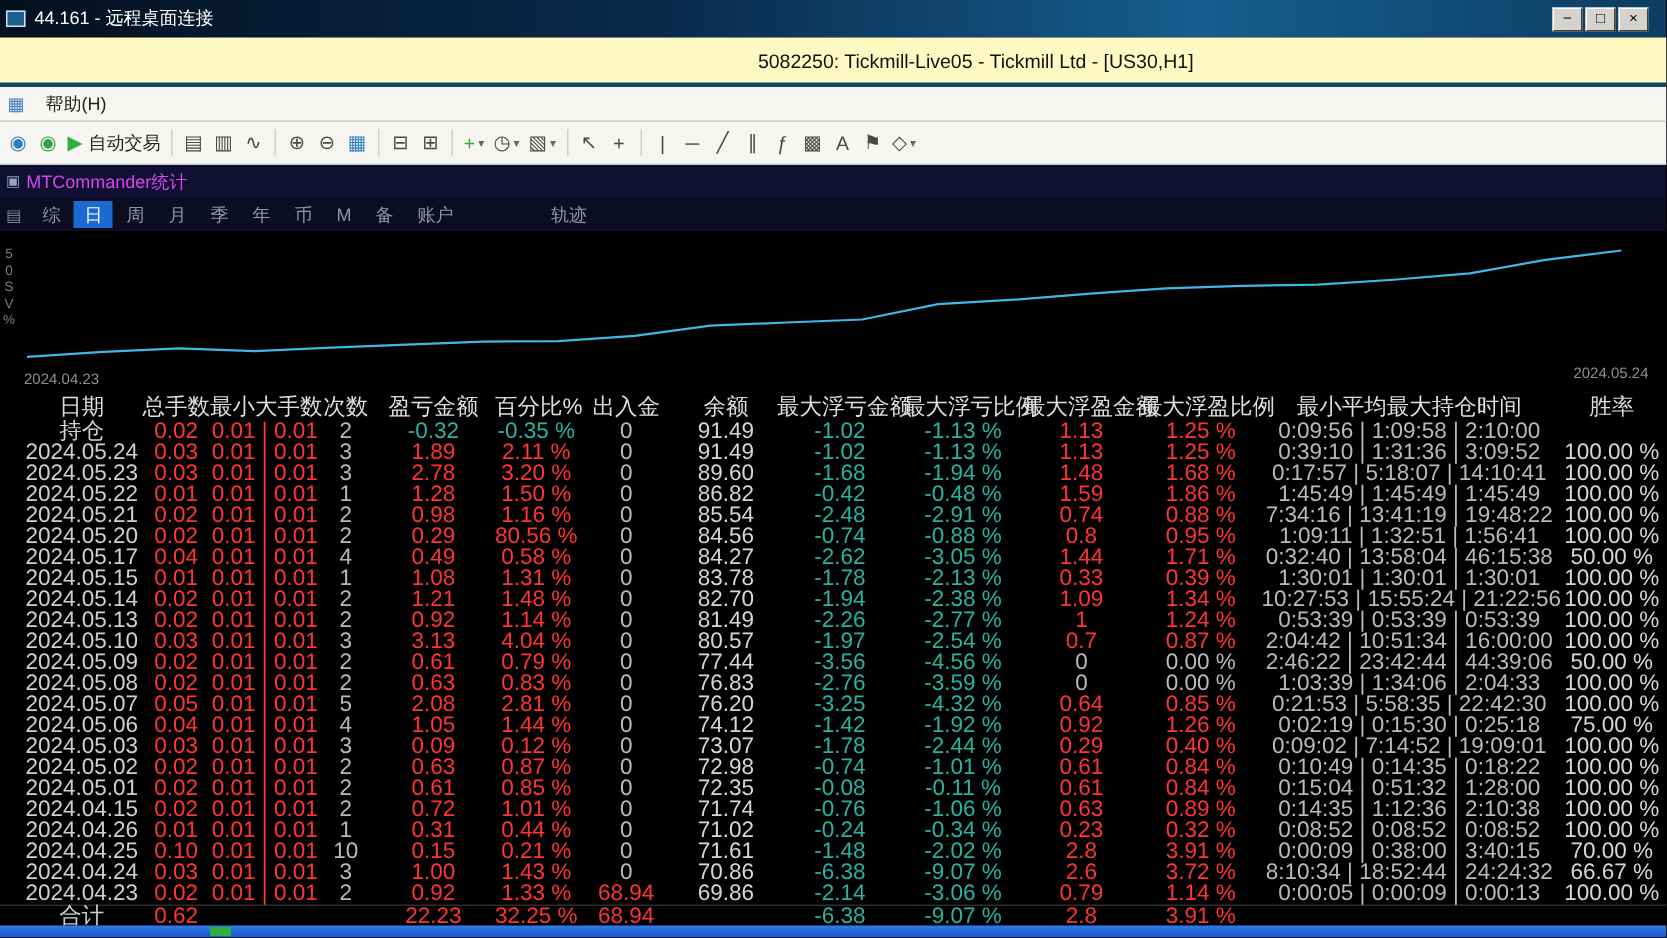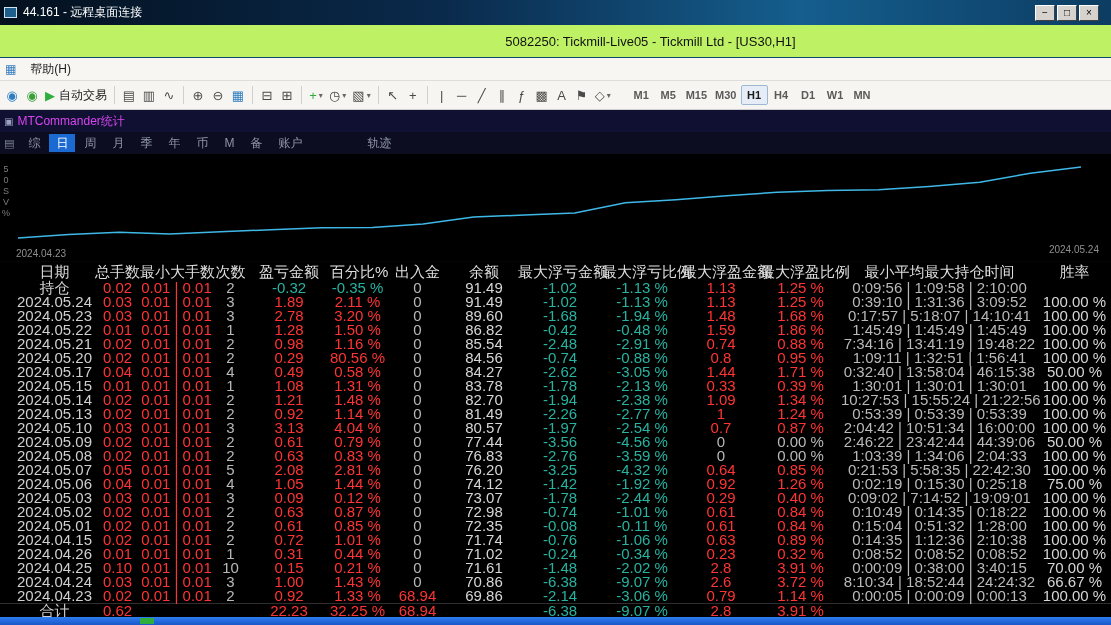--- a/index.html
+++ b/index.html
@@ -9,21 +9,21 @@
   
   .rdp-bar{height:25px;background:linear-gradient(90deg,#03101e 0%,#0a2a4c 40%,#155e8e 72%,#0c3c62 100%);
     display:flex;align-items:center;color:#fff;font-size:12px;}
   .rdp-icon{width:13px;height:11px;border:1px solid #cfe2f2;background:#1e5f8e;margin:0 6px 0 4px;}
   .rdp-buttons{margin-left:auto;margin-right:12px;display:flex;gap:2px;}
   .rdp-btn{width:20px;height:16px;background:#d6d3ce;border:1px solid #fff;
     border-right-color:#404040;border-bottom-color:#404040;color:#000;font-size:10px;
     display:flex;align-items:center;justify-content:center;cursor:default;}
 
   
-  .title-bar{height:33px;background:#bef264;border-bottom:1px solid #0c4a6e;
+  .title-bar{height:33px;background:#fef9c3;border-bottom:3px solid #0c4a6e;
     display:flex;align-items:center;justify-content:center;padding-left:190px;
     font-size:13px;color:#111;}
 
   
   .menu-bar{height:23px;background:#f7f6f3;border-bottom:1px solid #ddd;
     display:flex;align-items:center;font-size:12px;color:#222;}
   .app-icon{color:#3a7ebf;font-size:12px;margin:0 6px 0 5px;}
   .menu-item{padding:0 8px;}
 
   
@@ -180,31 +180,20 @@
       <span class="tb-btn">
         <span class="tb-glyph">A</span>
       </span>
       <span class="tb-btn">
         <span class="tb-glyph">⚑</span>
       </span>
       <span class="tb-btn">
         <span class="tb-glyph">◇</span>
         <span class="tb-caret">▾</span>
       </span>
-    </span>
-  <span class="tf-wrap">
-      <span class="tf-btn">M1</span>
-      <span class="tf-btn">M5</span>
-      <span class="tf-btn">M15</span>
-      <span class="tf-btn">M30</span>
-      <span class="tf-btn active">H1</span>
-      <span class="tf-btn">H4</span>
-      <span class="tf-btn">D1</span>
-      <span class="tf-btn">W1</span>
-      <span class="tf-btn">MN</span>
     </span>
 </div>
 
 <div class="panel-header">
   <span class="panel-window-icon">▣</span>
   <span class="panel-title">MTCommander统计</span>
 </div>
 
 <div class="tab-bar">
   <span class="tab-bar-icon">▤</span>

